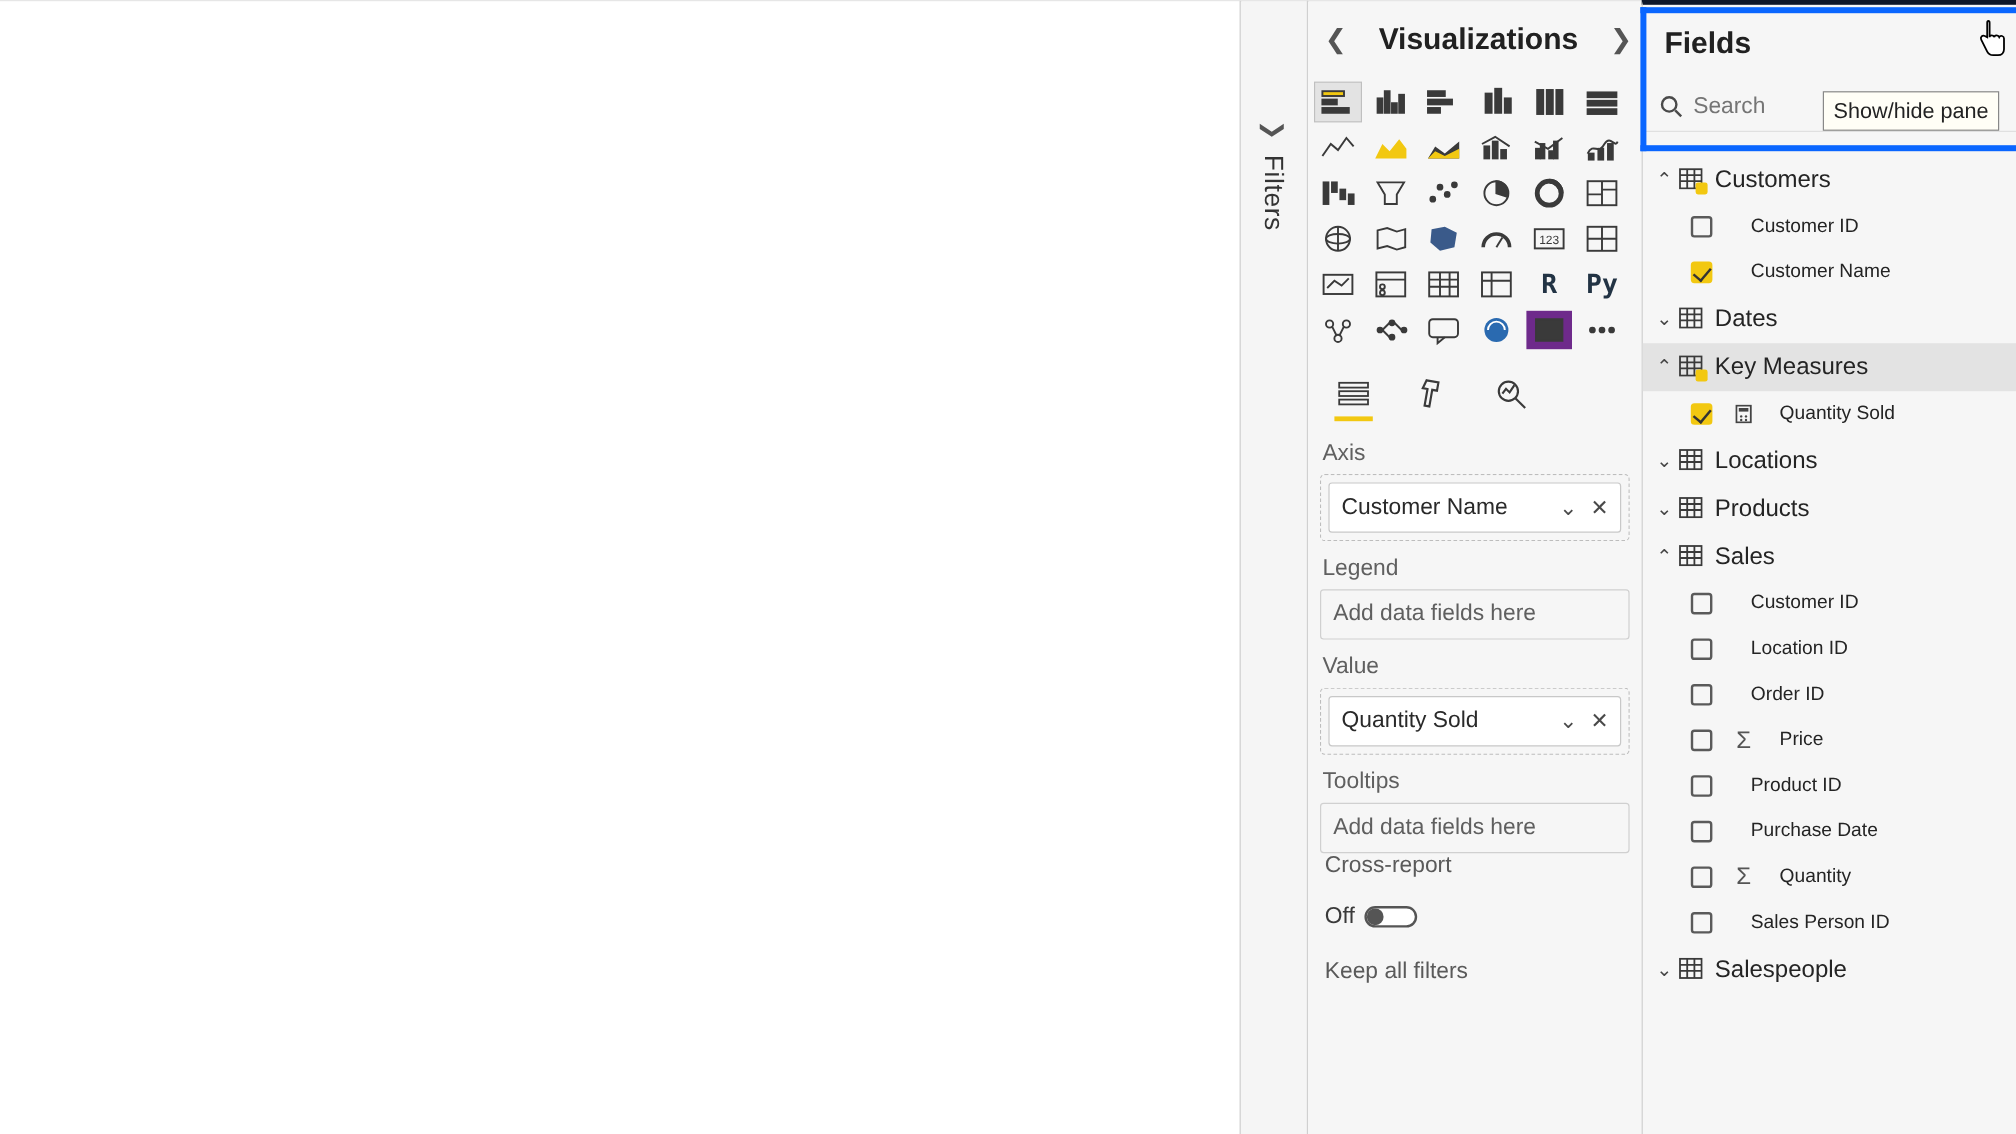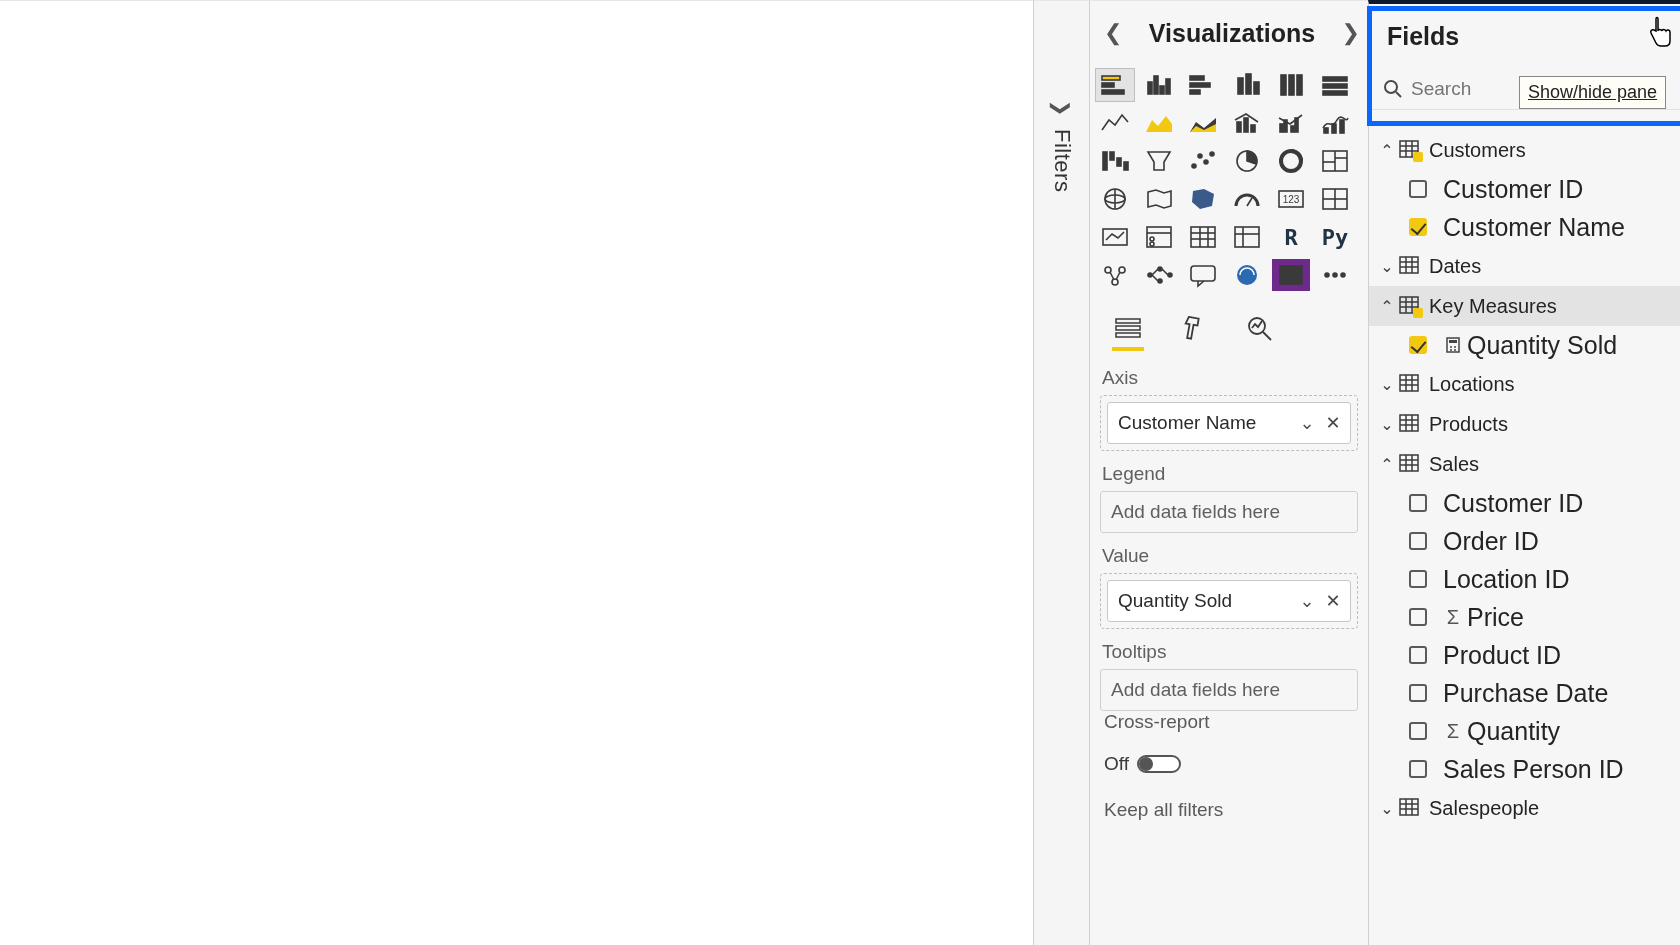--- a/index.html
+++ b/index.html
@@ -67,39 +67,39 @@
   .fields-header .cursor-wrap { width: 28px; height: 40px; position: relative; }
   .cursor-pointer { position: absolute; left: 0; top: 0; width: 26px; height: 32px; stroke: #000;
     stroke-width: 1.5; fill: #fff; }
 
   .search-row { display: flex; align-items: center; height: 42px; padding: 0 0 0 14px; gap: 8px;
     border-bottom: 1px solid #e0e0e0; }
   .search-row svg { width: 20px; height: 20px; color: #4a4a4a; }
   .search-row input { border: none; background: transparent; font-size: 19px; color: #4a4a4a;
     outline: none; width: 92px; }
   .tooltip-box { position: absolute; left: 150px; top: 72px; background: #fffef6; border: 1px solid #888;
-    padding: 5px 8px; font-size: 18px; color: #222; white-space: nowrap; z-index: 10; text-decoration: underline; }
+    padding: 5px 8px; font-size: 18px; color: #222; white-space: nowrap; z-index: 10; }
 
   .tree { padding: 20px 0 0 0; font-size: 20px; }
   .tree-row { display: flex; align-items: center; height: 40px; padding: 0 6px 0 6px; cursor: pointer;
     color: #242424; }
   .tree-row.sel { background: #e3e3e3; }
   .tree-row .caret { width: 24px; text-align: center; color: #444; font-size: 16px; }
   .tree-row .tbl-ic { width: 22px; height: 20px; margin-right: 8px; position: relative; }
   .tree-row .tbl-ic .dot { position: absolute; right: -2px; bottom: -2px; width: 10px; height: 10px;
     background: #f2c811; border-radius: 2px; }
   .tree-row .name { flex: 1; }
   .field-row { display: flex; align-items: center; height: 38px; padding-left: 40px; color: #242424; }
   .field-row .chk { width: 18px; height: 18px; border: 2px solid #5a5a5a; border-radius: 3px;
     margin-right: 16px; cursor: pointer; display: inline-block; }
   .field-row .chk.on { background: #f2c811; border-color: #f2c811; position: relative; }
   .field-row .chk.on::after { content: ""; position: absolute; left: 3px; top: 0px; width: 7px; height: 12px;
     border: 2px solid #333; border-top: 0; border-left: 0; transform: rotate(40deg); }
   .field-row .ic { width: 20px; display: inline-flex; justify-content: center; color: #555; margin-right: 4px; }
-  .field-row .lbl { font-size: 25px; }
+  .field-row .lbl { font-size: 16px; margin-left: 16px; }
 
 </style>
 </head>
 <body>
 
 <div class="canvas"></div>
 
 <div class="filters-tab">
   <span class="chev">❮</span>
   <span class="lbl">Filters</span>
@@ -610,25 +610,25 @@
             </g>
           </svg></span>
         <span class="name">Sales</span>
       </div>
       <div class="field-row">
         <span class="chk "></span>
         <span class="lbl">Customer ID</span>
       </div>
       <div class="field-row">
         <span class="chk "></span>
+        <span class="lbl">Location ID</span>
+      </div>
+      <div class="field-row">
+        <span class="chk "></span>
         <span class="lbl">Order ID</span>
-      </div>
-      <div class="field-row">
-        <span class="chk "></span>
-        <span class="lbl">Location ID</span>
       </div>
       <div class="field-row">
         <span class="chk "></span>
         <span class="ic">Σ</span>
         <span class="lbl">Price</span>
       </div>
       <div class="field-row">
         <span class="chk "></span>
         <span class="lbl">Product ID</span>
       </div>

